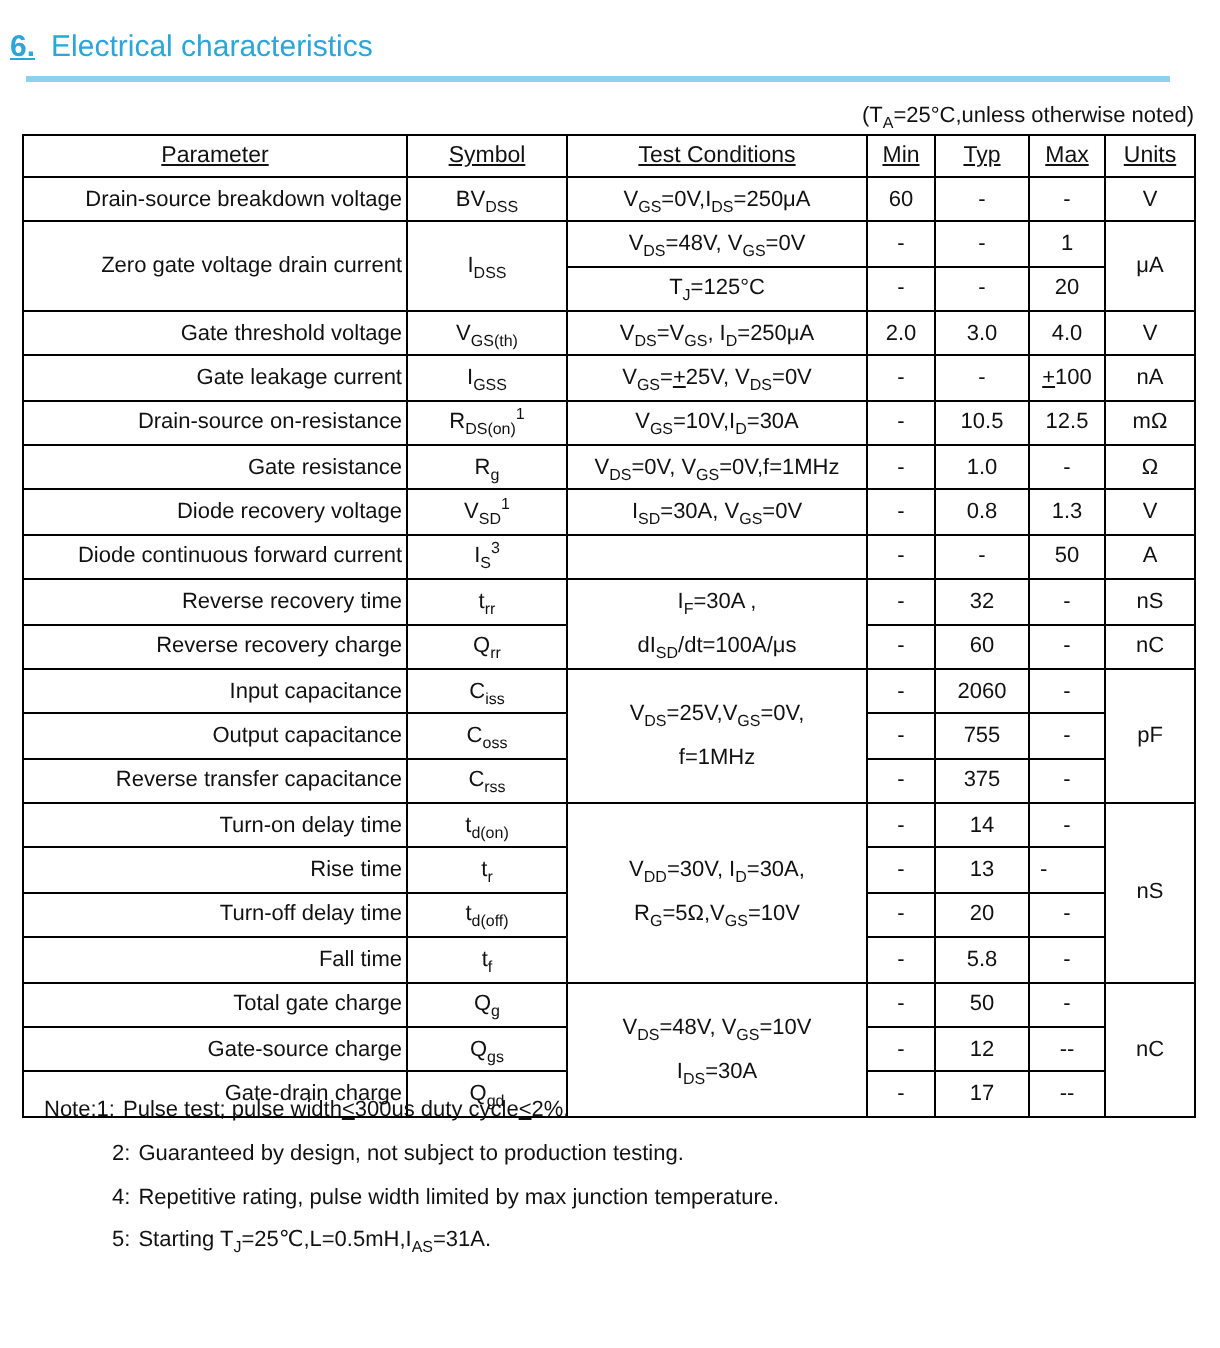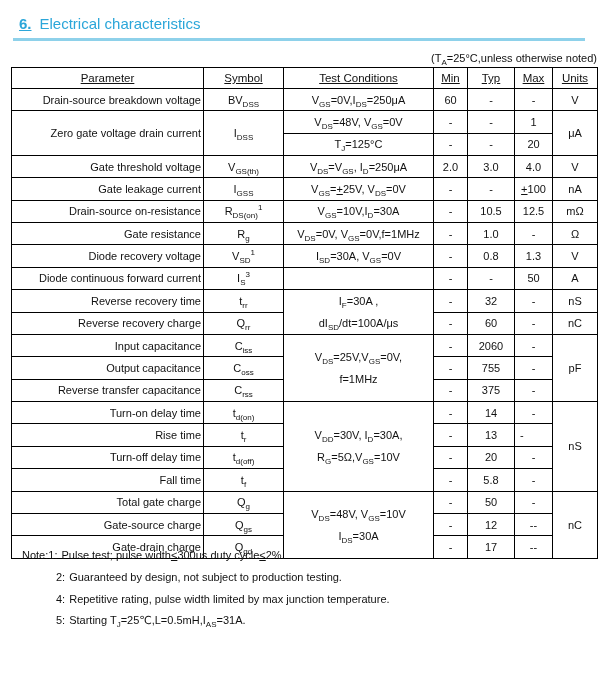--- a/index.html
+++ b/index.html
@@ -1,17 +1,17 @@
 <!DOCTYPE html>
 <html><head>
 <meta charset="utf-8">
 <style>
   html,body{margin:0;padding:0;width:610px;height:674px;overflow:hidden;background:#fff;}
   body{font-family:"Liberation Sans","DejaVu Sans",sans-serif;color:#111;position:relative;}
-  .heading{position:absolute;left:19px;top:15px;font-size:15px;color:#2ba6d9;}
+  .heading{position:absolute;left:5px;top:15px;font-size:15px;color:#2ba6d9;}
   .heading .num{font-weight:bold;text-decoration:underline;margin-right:8px;}
   .rule{position:absolute;left:13px;top:38px;width:572px;height:3px;background:#8ed1ea;}
   .cond-note{position:absolute;right:13px;top:52px;font-size:11px;color:#111;}
   table{position:absolute;left:11px;top:67px;width:586px;border-collapse:collapse;table-layout:fixed;font-size:11px;color:#111;}
   th,td{border:1px solid #000;padding:0 2px;text-align:center;vertical-align:middle;overflow:hidden;white-space:nowrap;}
   thead tr{height:21px;}
   tbody tr{height:22.35px;}
   th{font-weight:normal;font-size:11.5px;text-decoration:underline;}
   td.p{text-align:right;padding-left:7px;}
   td.al{text-align:left;padding-left:5px;}

